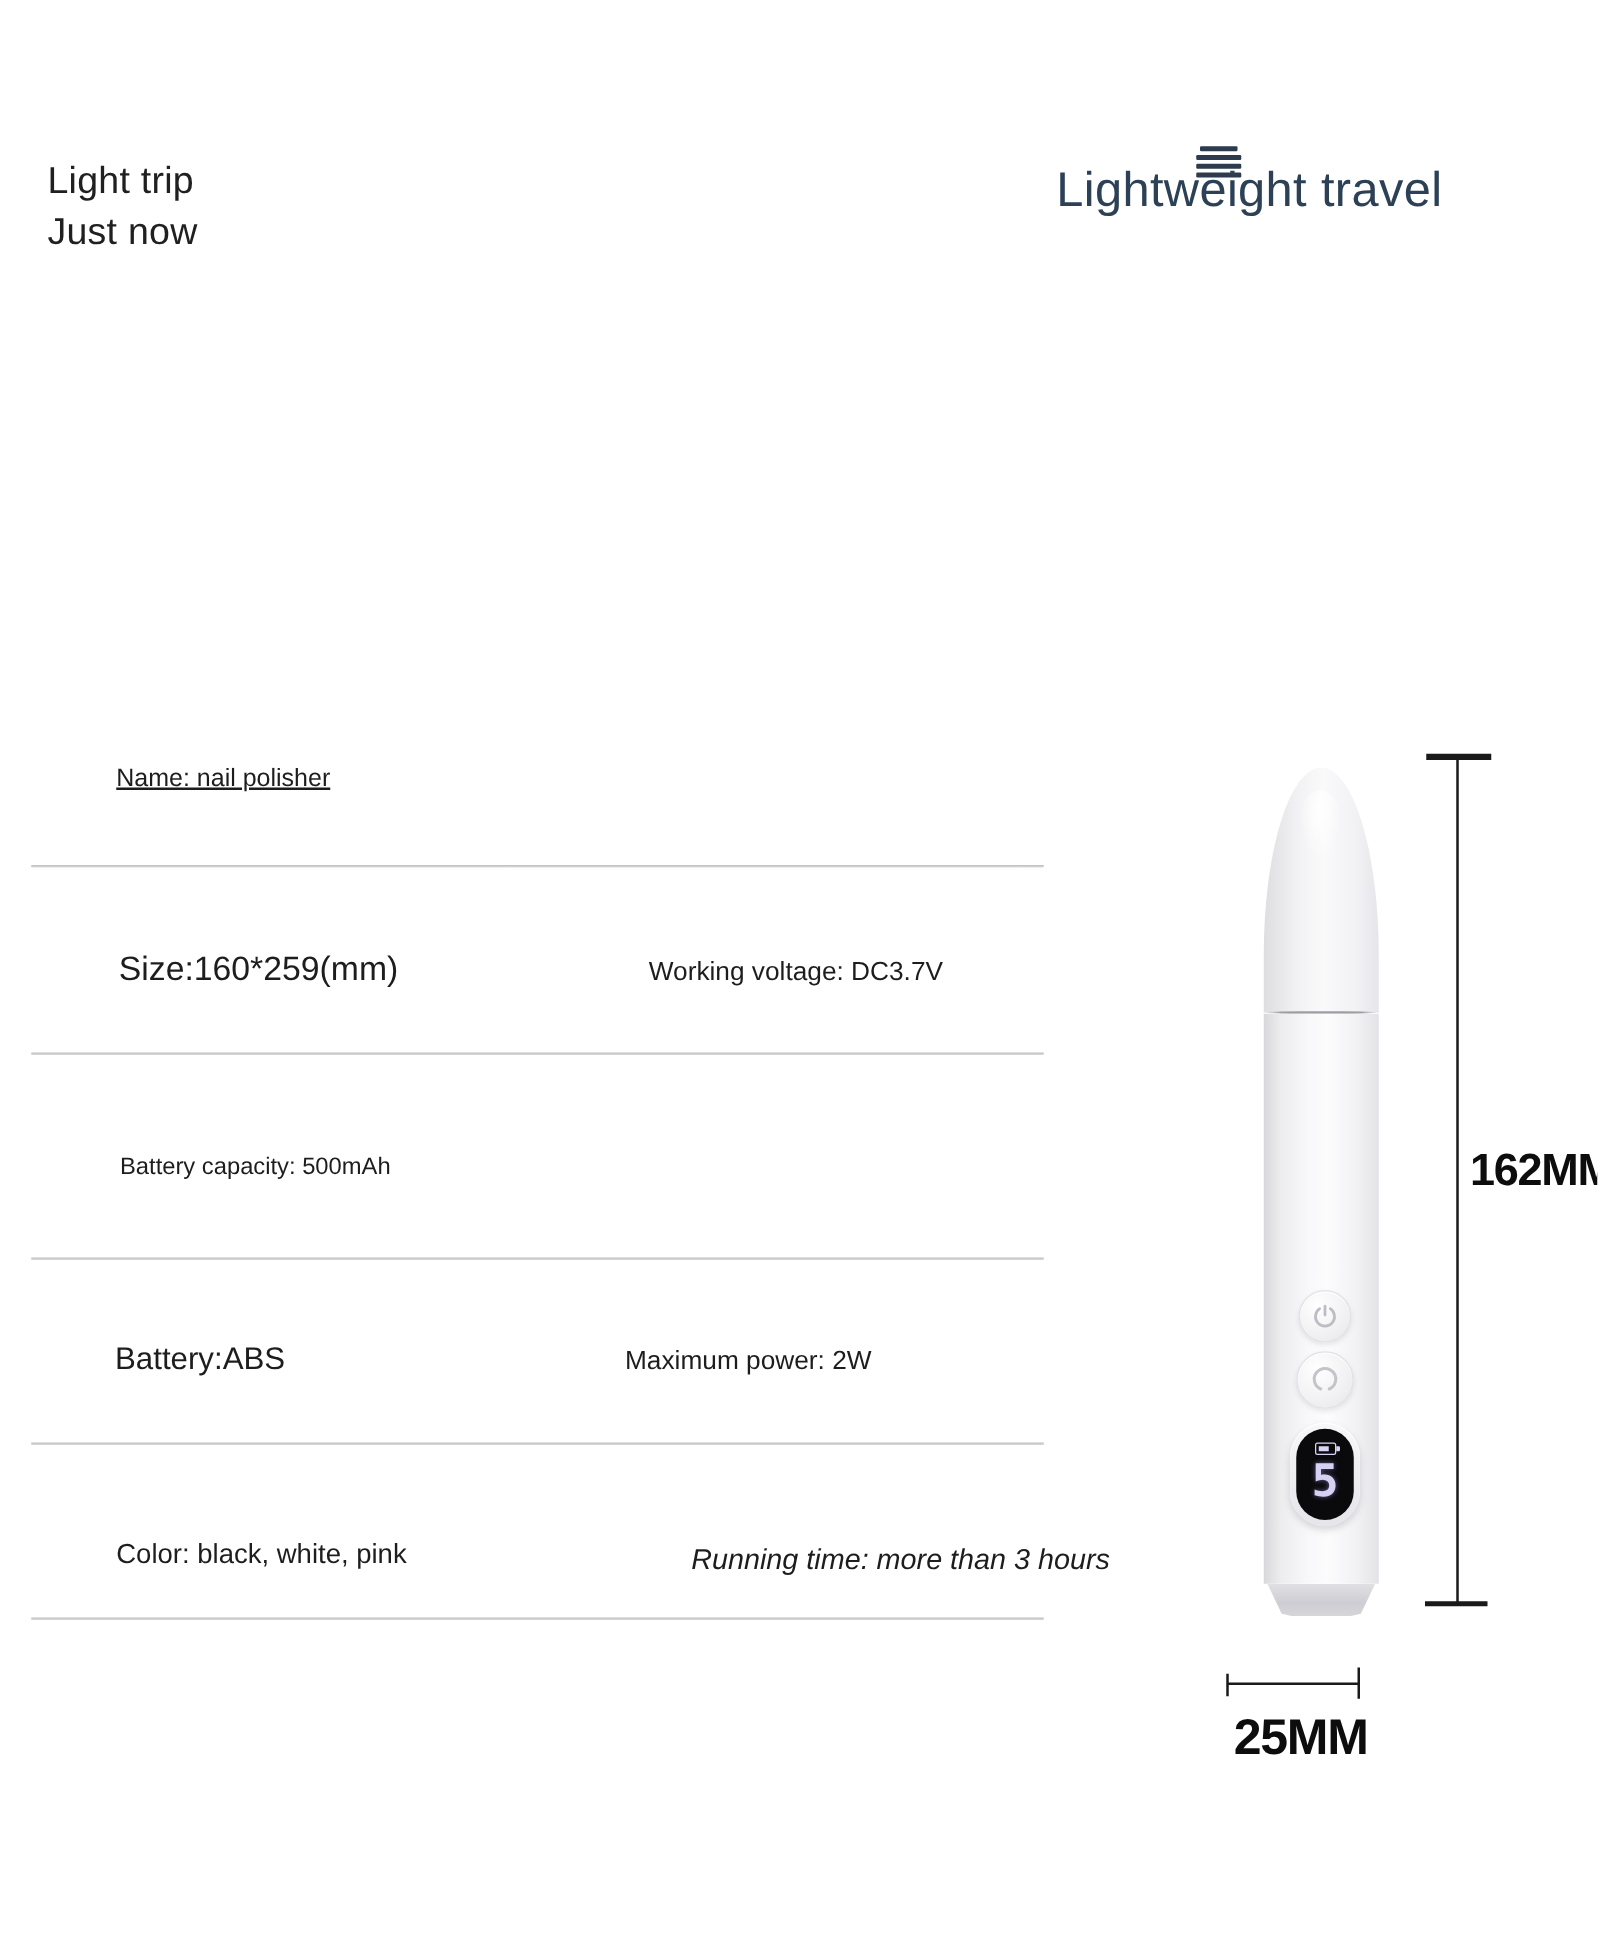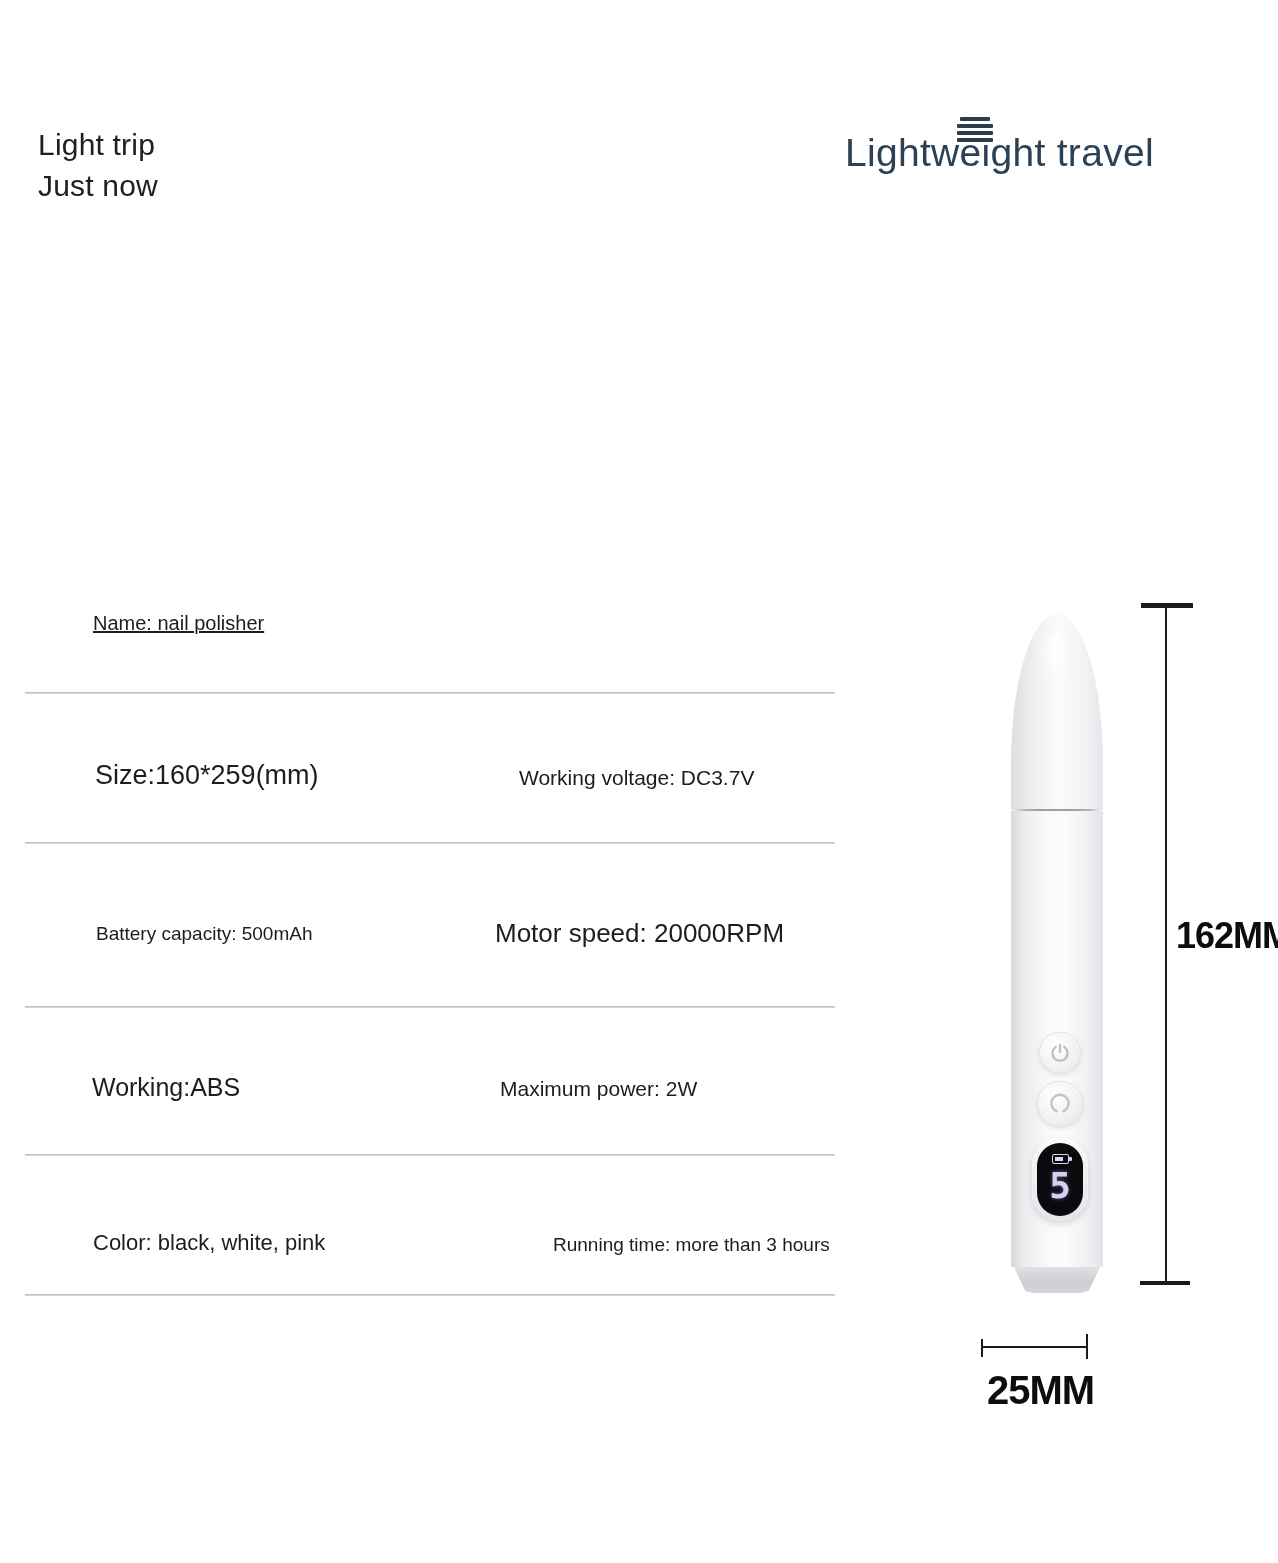--- a/index.html
+++ b/index.html
@@ -35,21 +35,21 @@
 
   .spec { position:absolute; color:#1d1d1d; white-space:nowrap; }
   .r1-left  { left:93px;  top:612px; font-size:20px;text-decoration:underline; }
   .r2-left  { left:95px;  top:760px; font-size:27px; }
   .r2-right { left:505px; top:766px; font-size:21px;margin-left:14px; }
   .r3-left  { left:96px;  top:923px; font-size:19px; }
   .r3-right { left:495px; top:918px; font-size:26px; }
   .r4-left  { left:92px;  top:1073px; font-size:25px; }
   .r4-right { left:500px; top:1077px; font-size:21px; }
   .r5-left  { left:93px;  top:1230px; font-size:22px; }
-  .r5-right { left:553px; top:1234px; font-size:19px; }
+  .r5-right { left:553px; top:1234px; font-size:23px;font-style:italic; }
 
   
   #device { position:absolute; left:1005px; top:612px; width:104px; height:682px; }
 
   .cap {
     position:absolute; left:6px; top:2px; width:92px; height:196px;
     border-radius:46px 46px 0 0 / 150px 150px 0 0;
     background:linear-gradient(90deg,#dedee1 0%,#f1f1f3 28%,#fafafb 52%,#f1f1f4 82%,#e6e6ea 100%);
   }
   .cap::after { 
@@ -137,22 +137,21 @@
   <div class="divider d1"></div>
   <div class="divider d2"></div>
   <div class="divider d3"></div>
   <div class="divider d4"></div>
   <div class="divider d5"></div>
 
   <div class="spec r1-left">Name: nail polisher</div>
   <div class="spec r2-left">Size:160*259(mm)</div>
   <div class="spec r2-right">Working voltage: DC3.7V</div>
   <div class="spec r3-left">Battery capacity: 500mAh</div>
-  <div class="spec r3-right">Motor speed: 20000RPM</div>
-  <div class="spec r4-left">Working:ABS</div>
+  <div class="spec r4-left">Battery:ABS</div>
   <div class="spec r4-right">Maximum power: 2W</div>
   <div class="spec r5-left">Color: black, white, pink</div>
   <div class="spec r5-right">Running time: more than 3 hours</div>
 
   <div id="device">
     <div class="cap"></div>
     <div class="seam"></div>
     <div class="barrel"></div>
     <div class="base"></div>
 

